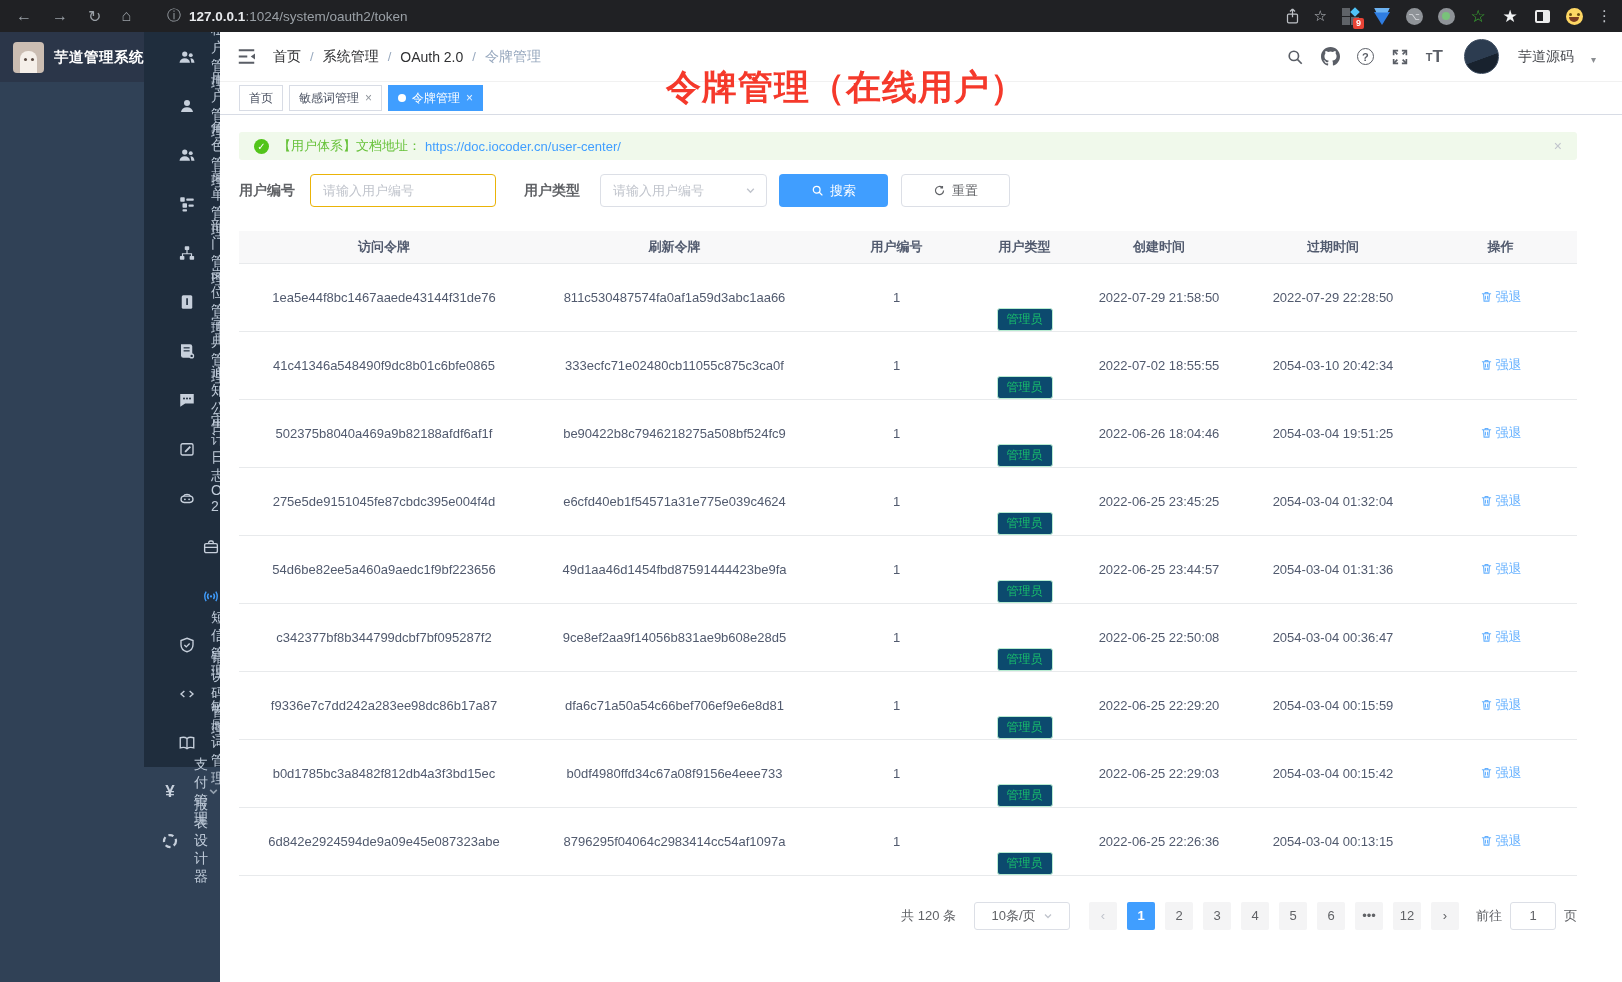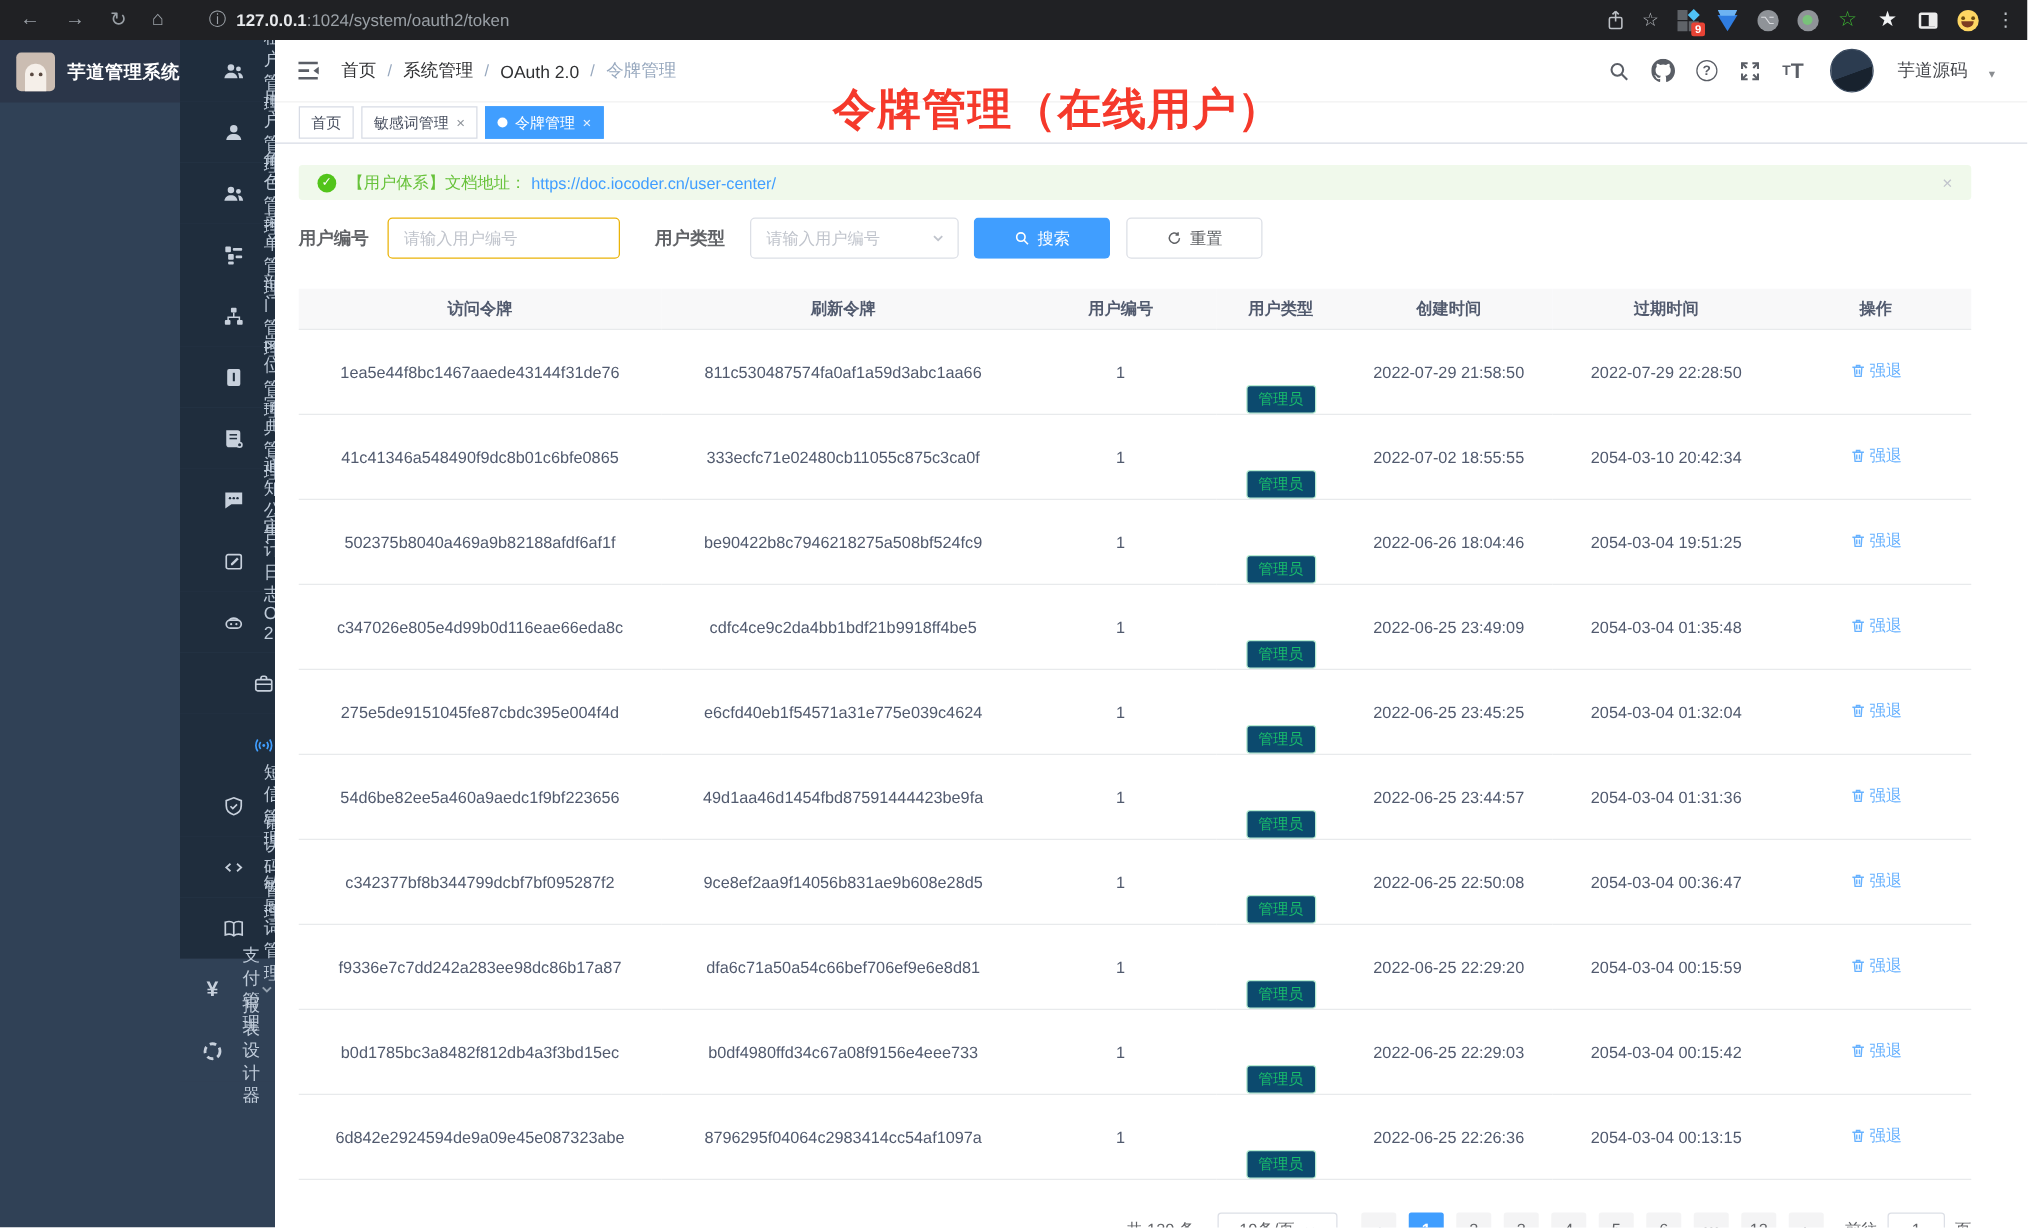--- a/index.html
+++ b/index.html
@@ -559,36 +559,20 @@
           <td>
             <span class="kick">
               <svg viewBox="0 0 24 24" fill="none" stroke="currentColor" stroke-width="2">
                     <path d="M3.5 7h17M9.5 7V4.5h5V7M6.5 7l1 13.5h9l1-13.5M10 10.5v7M14 10.5v7"></path>
                   </svg>
               <span>强退</span>
             </span>
           </td>
         </tr>
             <tr>
-          <td>c347026e805e4d99b0d116eae66eda8c</td>
-          <td>cdfc4ce9c2da4bb1bdf21b9918ff4be5</td>
-          <td>1</td>
-          <td><span class="tag-success">管理员</span></td>
-          <td>2022-06-25 23:49:09</td>
-          <td>2054-03-04 01:35:48</td>
-          <td>
-            <span class="kick">
-              <svg viewBox="0 0 24 24" fill="none" stroke="currentColor" stroke-width="2">
-                    <path d="M3.5 7h17M9.5 7V4.5h5V7M6.5 7l1 13.5h9l1-13.5M10 10.5v7M14 10.5v7"></path>
-                  </svg>
-              <span>强退</span>
-            </span>
-          </td>
-        </tr>
-            <tr>
           <td>275e5de9151045fe87cbdc395e004f4d</td>
           <td>e6cfd40eb1f54571a31e775e039c4624</td>
           <td>1</td>
           <td><span class="tag-success">管理员</span></td>
           <td>2022-06-25 23:45:25</td>
           <td>2054-03-04 01:32:04</td>
           <td>
             <span class="kick">
               <svg viewBox="0 0 24 24" fill="none" stroke="currentColor" stroke-width="2">
                     <path d="M3.5 7h17M9.5 7V4.5h5V7M6.5 7l1 13.5h9l1-13.5M10 10.5v7M14 10.5v7"></path>

